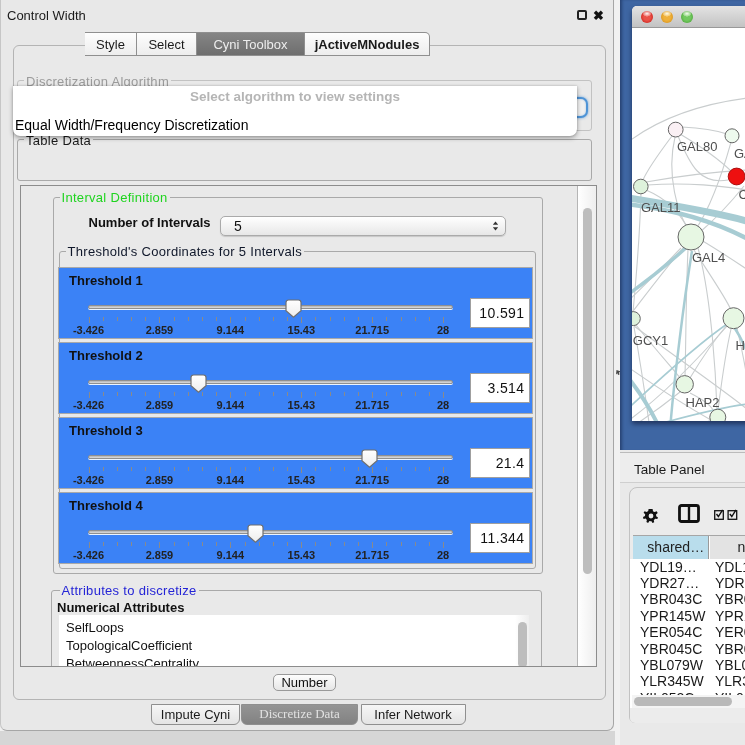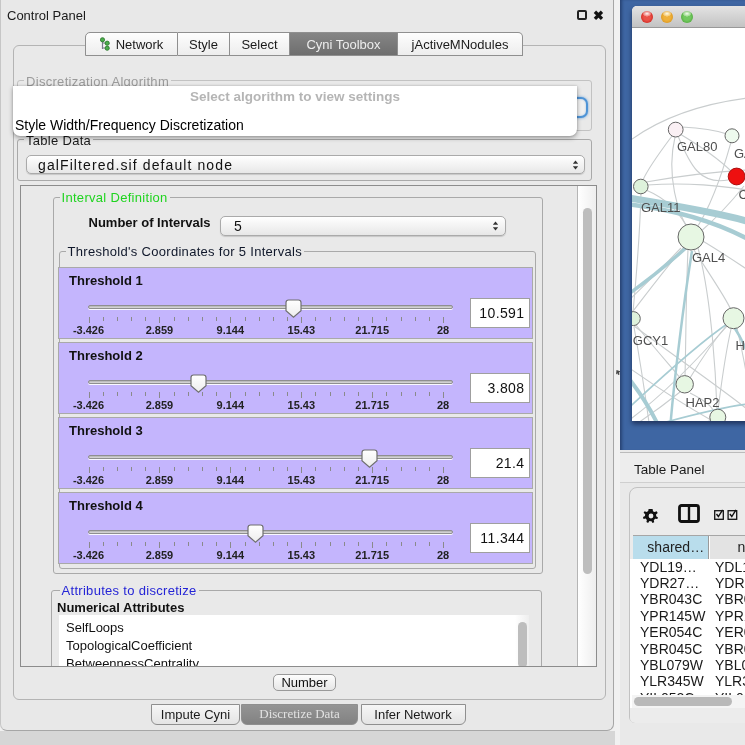--- a/index.html
+++ b/index.html
@@ -17,21 +17,21 @@
 #btn-float { left:577px; top:10px; width:10px; height:10px;
   border:2px solid #222; border-radius:2px; }
 #btn-close { left:593px; top:8px; font-size:13px; font-weight:bold; color:#111; }
 
 
 .tabbar { display:flex; }
 .tab { height:24px; border:1px solid #8f8f8f; border-left:none;
   background:linear-gradient(#fdfdfd,#ededed); font-size:13px; color:#1a1a1a;
   display:flex; align-items:center; justify-content:center; }
 .tab.first { border-left:1px solid #8f8f8f; border-radius:5px 0 0 0; }
-.tab.last { border-radius:0 5px 0 0; }
+.tab.last { border-radius:0 5px 0 0;font-weight:bold; }
 .tab.sel { background:linear-gradient(#858585,#6e6e6e); color:#ededed; }
 #toptabs { left:85px; top:32px; z-index:5; }
 
 #bottabs { left:151px; top:704px; z-index:5; }
 .btab { height:20.5px; border:1px solid #8f8f8f; border-radius:0 0 6px 6px;
   background:linear-gradient(#f6f6f6,#e4e4e4); font-size:13px; color:#1a1a1a;
   display:flex; align-items:center; justify-content:center; margin-right:4px; }
 .btab.sel { background:linear-gradient(#949494,#828282); color:#e2e2e2;font-family:Liberation Serif, serif; }
 .btab { margin-right:0; }
 
@@ -51,21 +51,21 @@
 .arr { position:absolute; width:9px; top:50%; transform:translateY(-50%); }
 
 
 #scrollpane { left:19.5px; top:185px; width:577px; height:482px;
   border:1px solid #8c8c8c; background:#e9e9e9; overflow:hidden; }
 .vtrack { position:absolute; background:linear-gradient(to right,#ffffff,#eeeeee); }
 .vthumb { position:absolute; background:#bdbdbd; border-radius:5px; }
 
 
 .tbox { position:absolute; left:37.5px; width:475px; height:72px;
-  border:1px solid #a9a9a9; background:#c4b5fd; }
+  border:1px solid #a9a9a9; background:#3b82f6; }
 .tlabel { position:absolute; left:10px; top:5px; font-size:13px; font-weight:bold; color:#111; }
 .track { position:absolute; left:28.5px; top:37px; width:365px; height:4px;
   background:linear-gradient(#b2b2b2,#dcdcdc); border:1px solid #8f8f8f; border-radius:2px;
   box-shadow:0 1px 0 rgba(255,255,255,0.9); }
 .tick { position:absolute; width:1px; background:#8a8a8a; }
 .tlab { position:absolute; top:56px; font-size:11px; font-weight:bold; color:#222;
   transform:translateX(-50%); }
 .vfield { position:absolute; left:410.5px; top:30px; width:60px; height:30px;
   border:1px solid #9f9f9f; background:#fff; font-size:14px; color:#111;
   text-align:right; line-height:28px; padding-right:4px; letter-spacing:0.4px; }
@@ -97,58 +97,43 @@
 #tptext { left:14px; top:12px; font-size:13.5px; color:#1a1a1a; }
 #tpanel { left:9px; top:37px; width:120px; height:236px; background:#ebebeb;
   border:1px solid #c2c2c2; border-radius:8px 0 0 6px; }
 </style>
 </head>
 <body>
 <div id="stage">
 
   <div class="abs" id="cp"></div>
   <div class="abs" id="botstrip"></div>
-  <div class="abs" id="cp-title">Control Panel</div>
+  <div class="abs" id="cp-title">Control Width</div>
   <div class="abs" id="btn-float"></div>
   <div class="abs" id="btn-close">✖</div>
 
   <div class="abs tabbar" id="toptabs">
-    <div class="tab first" style="width:93px;">
-      <svg width="10" height="15" viewBox="0 0 10 15" style="margin-right:6px;">
-        <path d="M2.5,3 L2.5,12 M2.5,6 L7,6 M2.5,11 L7,11" stroke="#7a7a8a" stroke-width="1.2" fill="none"></path>
-        <circle cx="2.5" cy="2.8" r="2.1" fill="#4cae4c" stroke="#2f7a2f" stroke-width="0.9"></circle>
-        <circle cx="7.2" cy="6.2" r="2.1" fill="#4cae4c" stroke="#2f7a2f" stroke-width="0.9"></circle>
-        <circle cx="7.2" cy="11.2" r="2.1" fill="#4cae4c" stroke="#2f7a2f" stroke-width="0.9"></circle>
-      </svg>
-      Network</div>
     <div class="tab" style="width:52px;">Style</div>
     <div class="tab" style="width:60px;">Select</div>
     <div class="tab sel" style="width:108px;">Cyni Toolbox</div>
     <div class="tab last" style="width:125px;">jActiveMNodules</div>
   </div>
 
   <div class="abs" id="content"></div>
 
   <div class="group" style="left:17px; top:80px; width:575px; height:51px; border-color:#c2c2c2;"></div>
   <div class="gtitle" style="left:24px; top:74px; color:#9a9a9a;">Discretization Algorithm</div>
   <div class="abs" style="left:567px; top:97px; width:21px; height:21px; border:2.5px solid #4f94d6; border-radius:7px; background:#f0f0f0; box-shadow:0 0 3px rgba(79,148,214,0.8), inset 0 0 2px rgba(79,148,214,0.5);"></div>
 
   <div class="group" style="left:17px; top:139px; width:575px; height:42px;"></div>
   <div class="gtitle" style="left:24px; top:133px; color:#1a1a1a;">Table Data</div>
-  <div class="combo" style="left:26px; top:155px; width:559px; height:19px;">
-    <span class="ctext" style="font-size:14px; letter-spacing:1.1px;">galFiltered.sif default node</span>
-    <svg class="arr" style="right:4px;" width="10" height="11" viewBox="0 0 10 11">
-      <path d="M2,4 L5,0.5 L8,4 Z" fill="#333"></path>
-      <path d="M2,7 L5,10.5 L8,7 Z" fill="#333"></path>
-    </svg>
-  </div>
 
   <div class="abs" id="popup">
     <div class="hint">Select algorithm to view settings</div>
-    <div class="it2">Style Width/Frequency Discretization</div>
+    <div class="it2">Equal Width/Frequency Discretization</div>
   </div>
 
   <div class="abs" id="scrollpane">
     <div class="vtrack" style="right:0; top:0; width:19px; height:480px; border-left:1px solid #b5b5b5;"></div>
     <div class="vthumb" style="right:4px; top:22px; width:9px; height:366px;"></div>
 
     <div class="group" style="left:32px; top:10.5px; width:490px; height:377px;"></div>
     <div class="gtitle" style="left:39px; top:4px; color:#1fd41f;">Interval Definition</div>
 
     <div class="abs" style="left:68px; top:29px; font-size:13px; font-weight:bold; color:#111;">Number of Intervals</div>
@@ -246,21 +231,21 @@
   <div class="tlab" style="left:384.1px;">28</div>
   <svg class="thumb" style="left:131.4px;" width="17" height="19" viewBox="0 0 17 19">
     <path d="M1,3.6 Q1,1 3.6,1 L13.4,1 Q16,1 16,3.6 L16,11.8 L8.5,18.2 L1,11.8 Z" fill="url(#thg2)" stroke="#6f6f6f" stroke-width="1.2"></path>
     <defs>
             <linearGradient id="thg2" x1="0" y1="0" x2="0" y2="1">
       <stop offset="0" stop-color="#ffffff"></stop>
               <stop offset="1" stop-color="#ededed"></stop>
     </linearGradient>
           </defs>
   </svg>
-  <div class="vfield">3.808</div>
+  <div class="vfield">3.514</div>
 </div>
 <div id="tb3" class="tbox" style="top:231px;text-decoration:underline;">
   <div class="tlabel">Threshold 3</div>
   <div class="track"></div>
   <div class="tick" style="left:29.5px; top:49px; height:6px;"></div>
         <div class="tick" style="left:43.7px; top:49px; height:4px;"></div>
         <div class="tick" style="left:57.9px; top:49px; height:4px;"></div>
         <div class="tick" style="left:72.0px; top:49px; height:4px;"></div>
         <div class="tick" style="left:86.2px; top:49px; height:4px;"></div>
         <div class="tick" style="left:100.4px; top:49px; height:6px;"></div>

